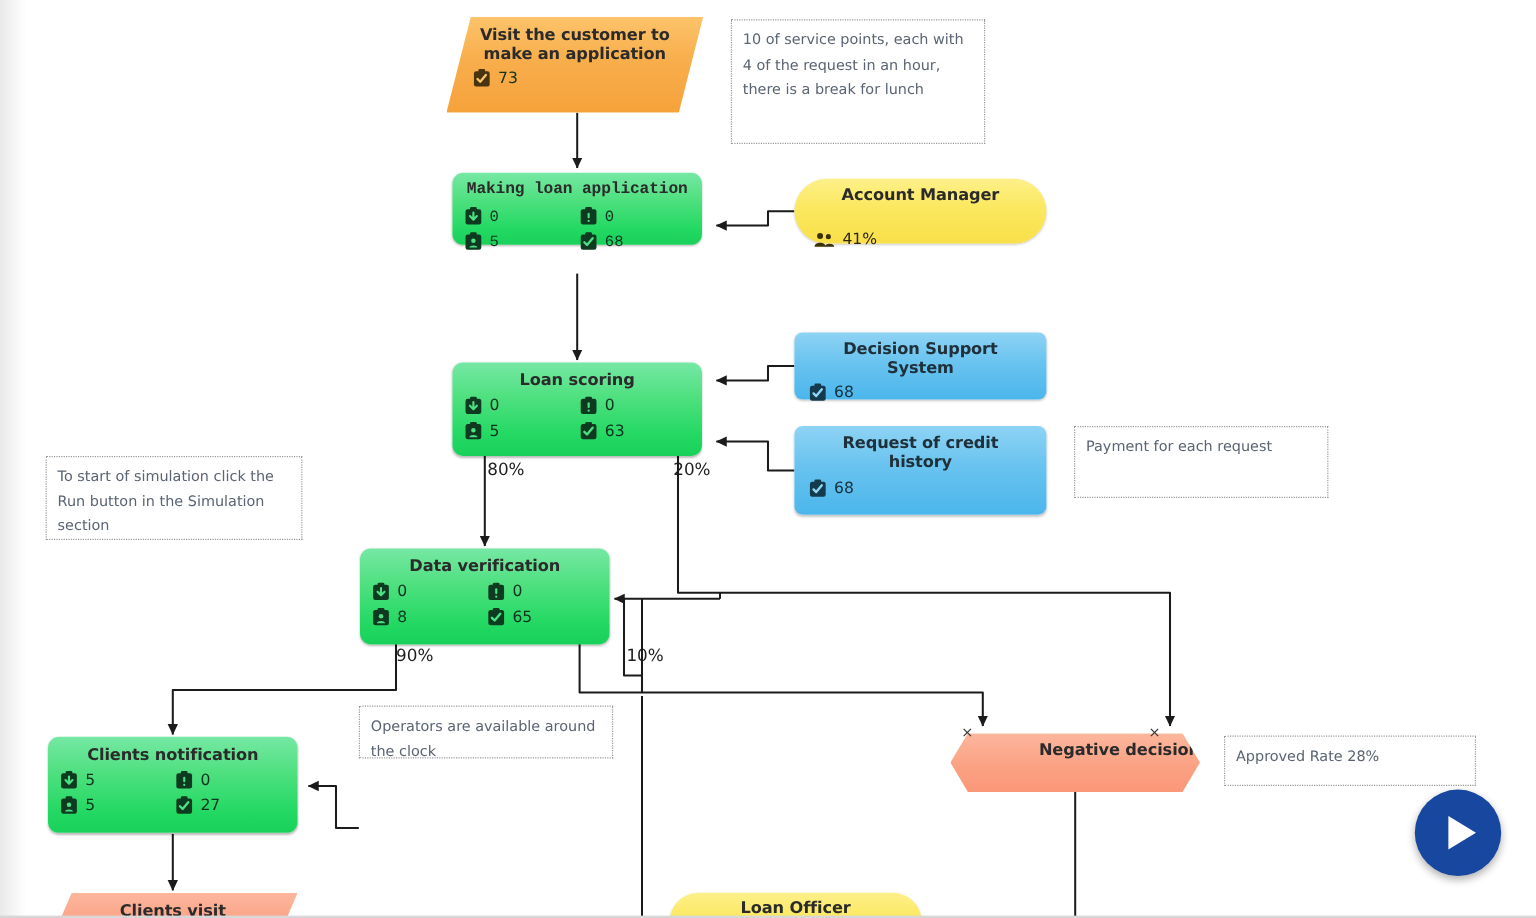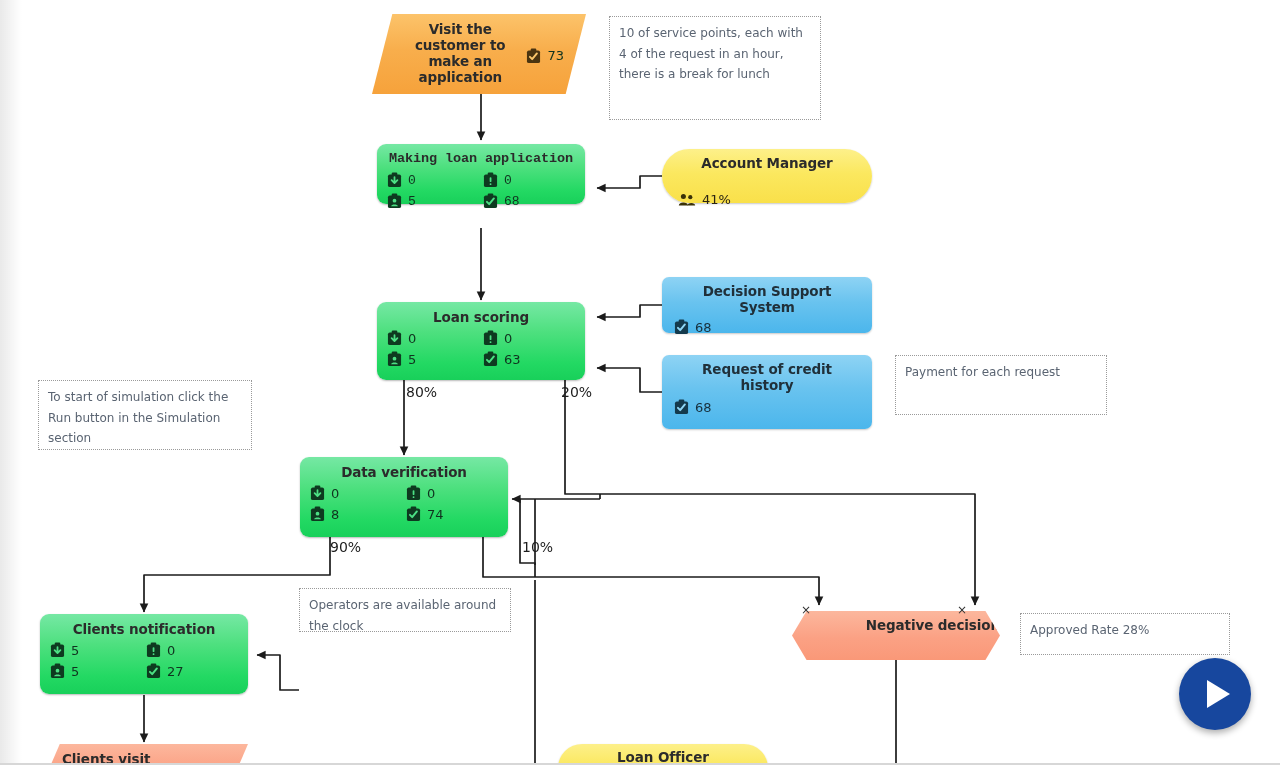--- a/index.html
+++ b/index.html
@@ -42,21 +42,21 @@
   .metrics{
     margin-top:5px;display:grid;grid-template-columns:1fr 1fr;
     row-gap:5px;column-gap:4px;
   }
   .metric{display:flex;align-items:center;gap:6px;}
   .metric .val{font-size:13px;color:#10331f;line-height:15px;}
   .mi{width:15px;height:16px;flex:none;display:block;}
 
   
   .para{
-    display:flex;flex-direction:row;justify-content:flex-start;
+    display:flex;flex-direction:column;justify-content:flex-start;
     padding:7px 22px 8px 22px;
     clip-path:polygon(9.5% 0,100% 0,90.5% 100%,0 100%);
     box-shadow:0 1px 2px rgba(0,0,0,0.18);
   }
   .para.orange{background:linear-gradient(to bottom,#fcc36a 0%,#f8ae4c 45%,#f6a23b 100%);}
   .para.salmon{background:linear-gradient(to bottom,#fcb79d 0%,#fba184 55%,#fa9878 100%);}
   .para .title{text-align:center;}
   .para .metric{margin-top:4px;}
 
   
@@ -335,21 +335,21 @@
           <path d="M4.4,14.2 C4.4,11.6 11.6,11.6 11.6,14.2 z" fill="#4ce084"></path>
         </svg>
         <span class="val">8</span>
       </div>
       <div class="metric">
         <svg class="mi" viewBox="0 0 16 17">
           <rect x="1" y="2.5" width="14" height="13.5" rx="2" fill="#0e3a20"></rect>
           <rect x="5" y="0.6" width="6" height="3.6" rx="1.2" fill="#0e3a20"></rect>
           <path d="M4.2,9.4 L6.6,11.8 L11.6,5.8" stroke="#4ce084" stroke-width="2.1" fill="none" stroke-linecap="round" stroke-linejoin="round"></path>
         </svg>
-        <span class="val">74</span>
+        <span class="val">65</span>
       </div>
     </div>
   </div>
 
   <div class="node note" style="left:299px;top:588px;width:212px;height:44px;">
     <span>Operators are available around the clock</span>
   </div>
 
   <div class="node proc" style="left:40px;top:614px;width:208px;height:80px;">
     <div class="title">Clients notification</div>

